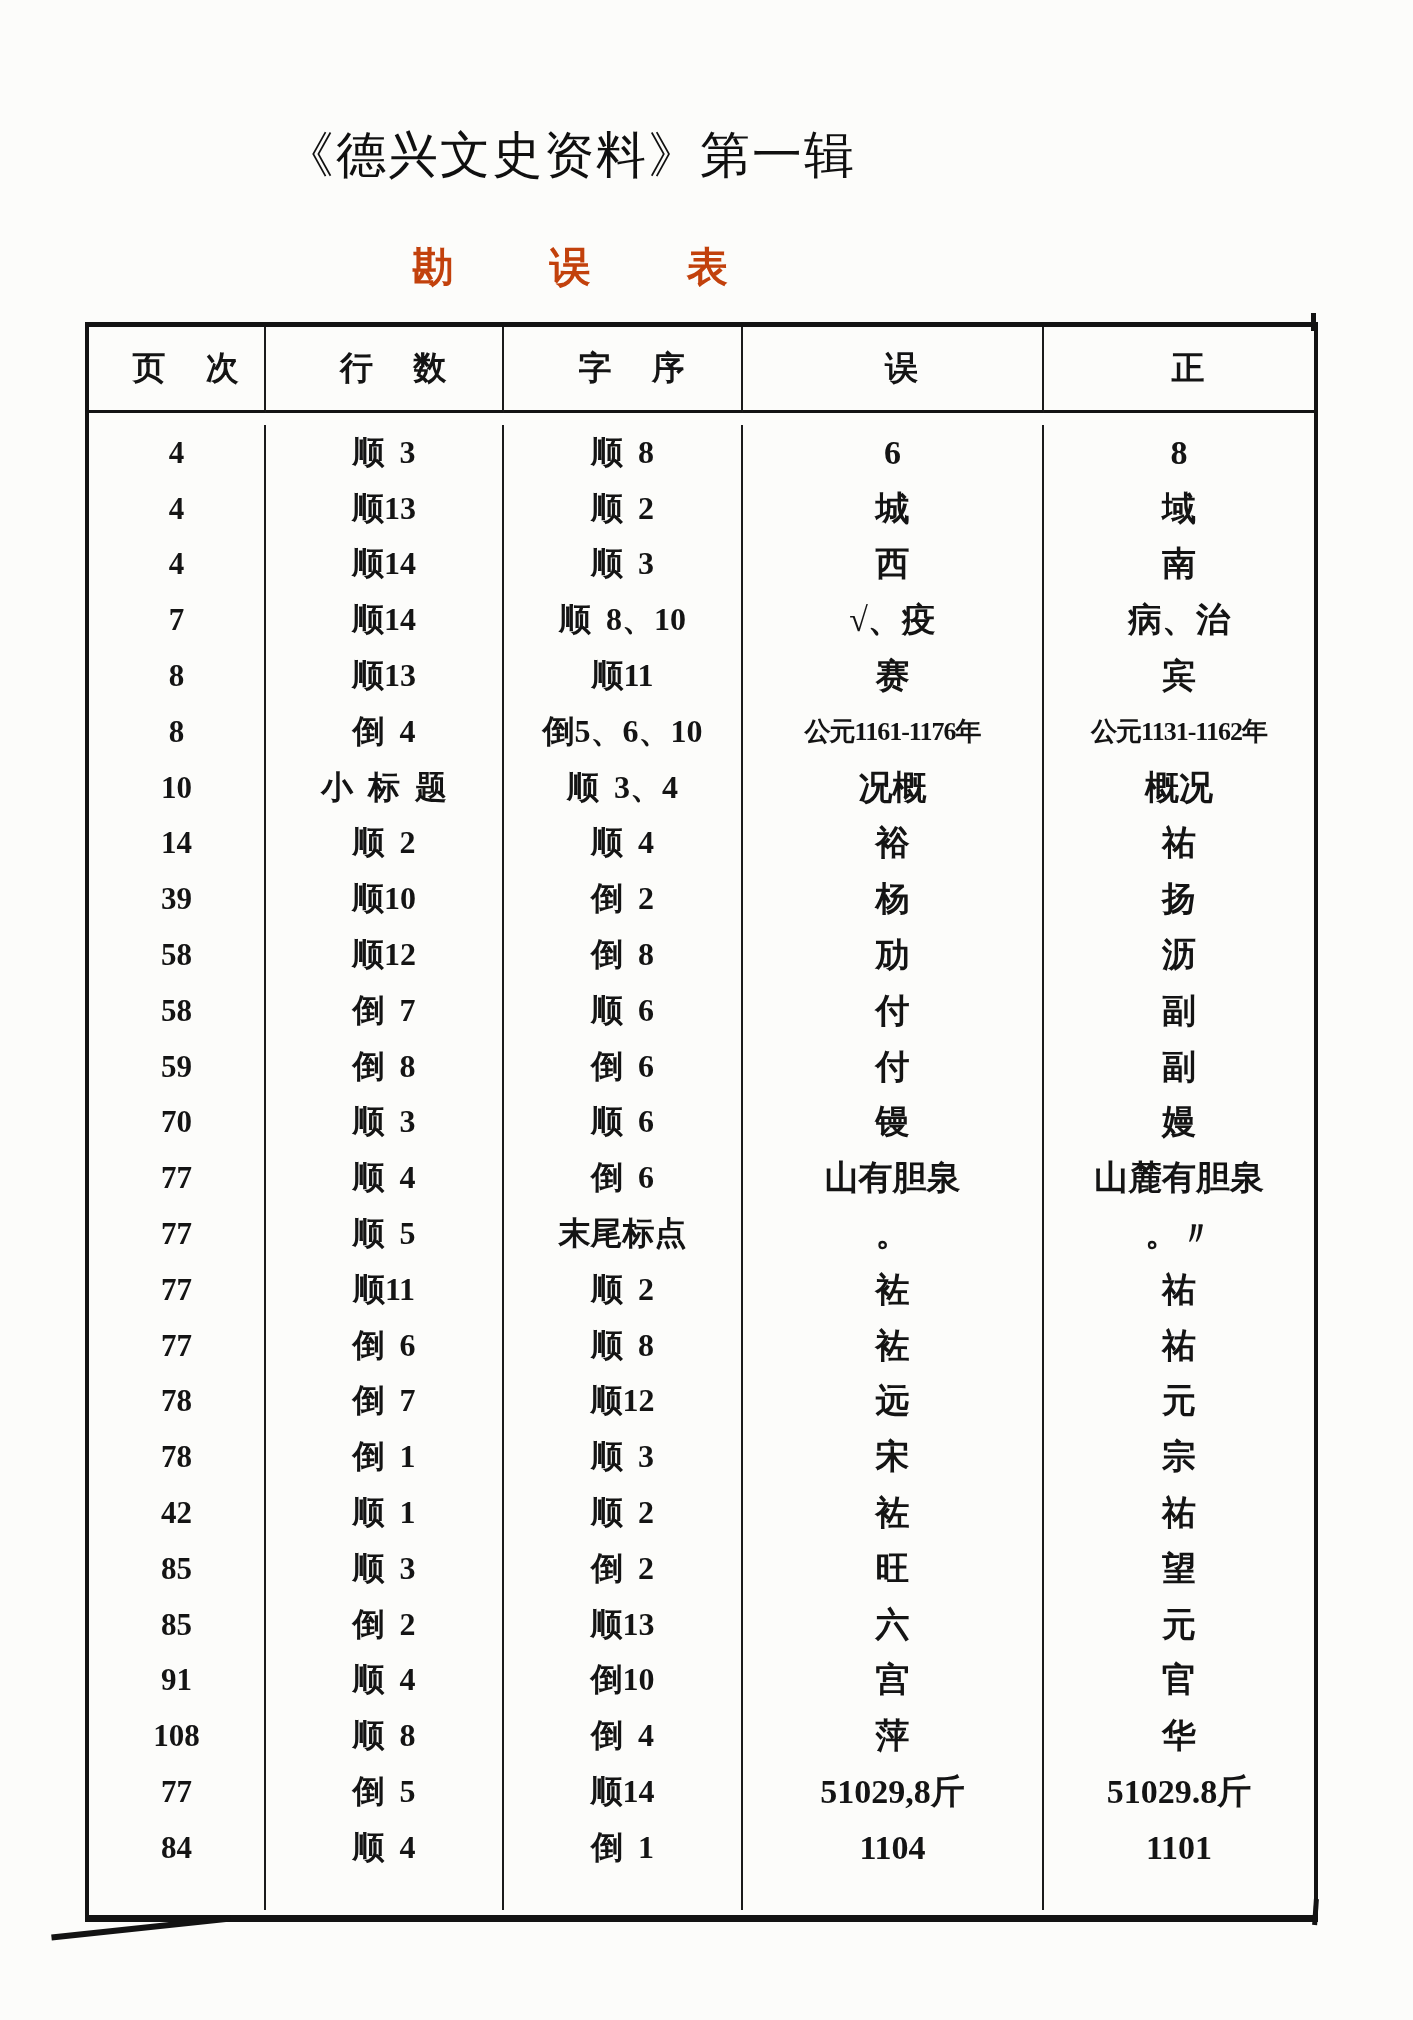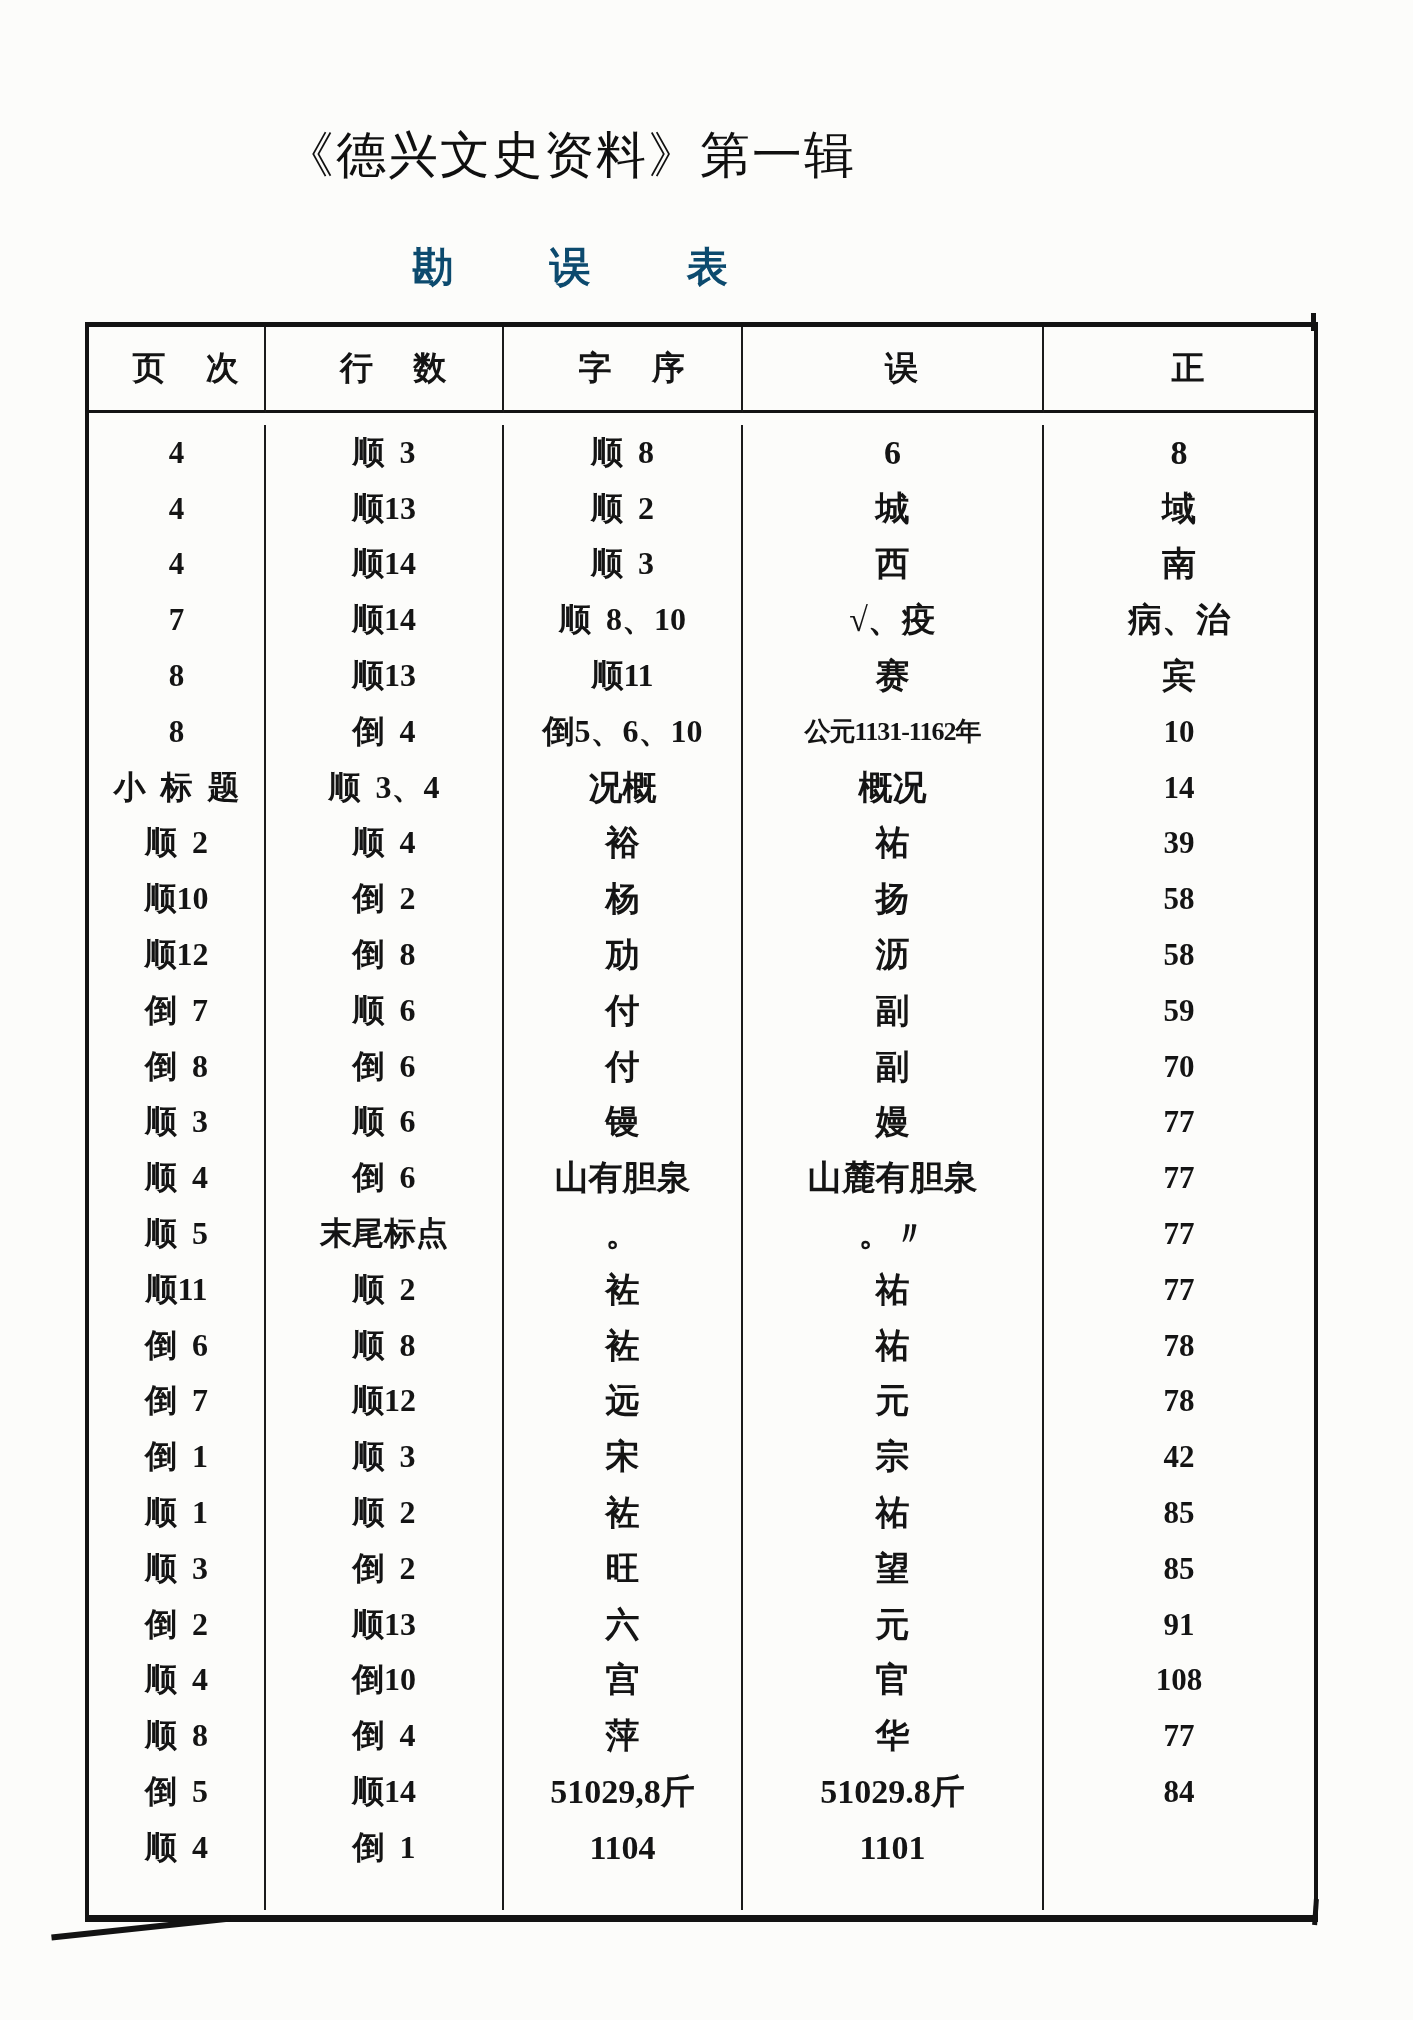--- a/index.html
+++ b/index.html
@@ -20,21 +20,21 @@
     font-size:50px;font-weight:400;letter-spacing:2px;
     color:#101010;
   }
   .sub-title-wrap{
     position:absolute;left:0;top:240px;width:1140px;
     text-align:center;
   }
   .errata-title{
     font-size:41px;font-weight:700;
     word-spacing:86px;
-    color:#0c4a6e;
+    color:#c2410c;
   }
   
   .errata-table{
     position:absolute;left:85px;top:322px;
     width:1233px;height:1600px;
     box-sizing:border-box;
     border:4px solid #131313;
     border-top-width:5px;
     border-bottom-width:7px;
     background:transparent;
@@ -123,20 +123,21 @@
       <div class="cell c3">√、疫</div>
       <div class="cell c4">病、治</div>
       <div class="cell c0">8</div>
       <div class="cell c1">顺13</div>
       <div class="cell c2">顺11</div>
       <div class="cell c3">赛</div>
       <div class="cell c4">宾</div>
       <div class="cell c0">8</div>
       <div class="cell c1">倒 4</div>
       <div class="cell c2">倒5、6、10</div>
+      <div class="cell c3 dense">公元1161-1176年</div>
       <div class="cell c4 dense">公元1131-1162年</div>
       <div class="cell c0">10</div>
       <div class="cell c1">小 标 题</div>
       <div class="cell c2">顺 3、4</div>
       <div class="cell c3">况概</div>
       <div class="cell c4">概况</div>
       <div class="cell c0">14</div>
       <div class="cell c1">顺 2</div>
       <div class="cell c2">顺 4</div>
       <div class="cell c3">裕</div>

